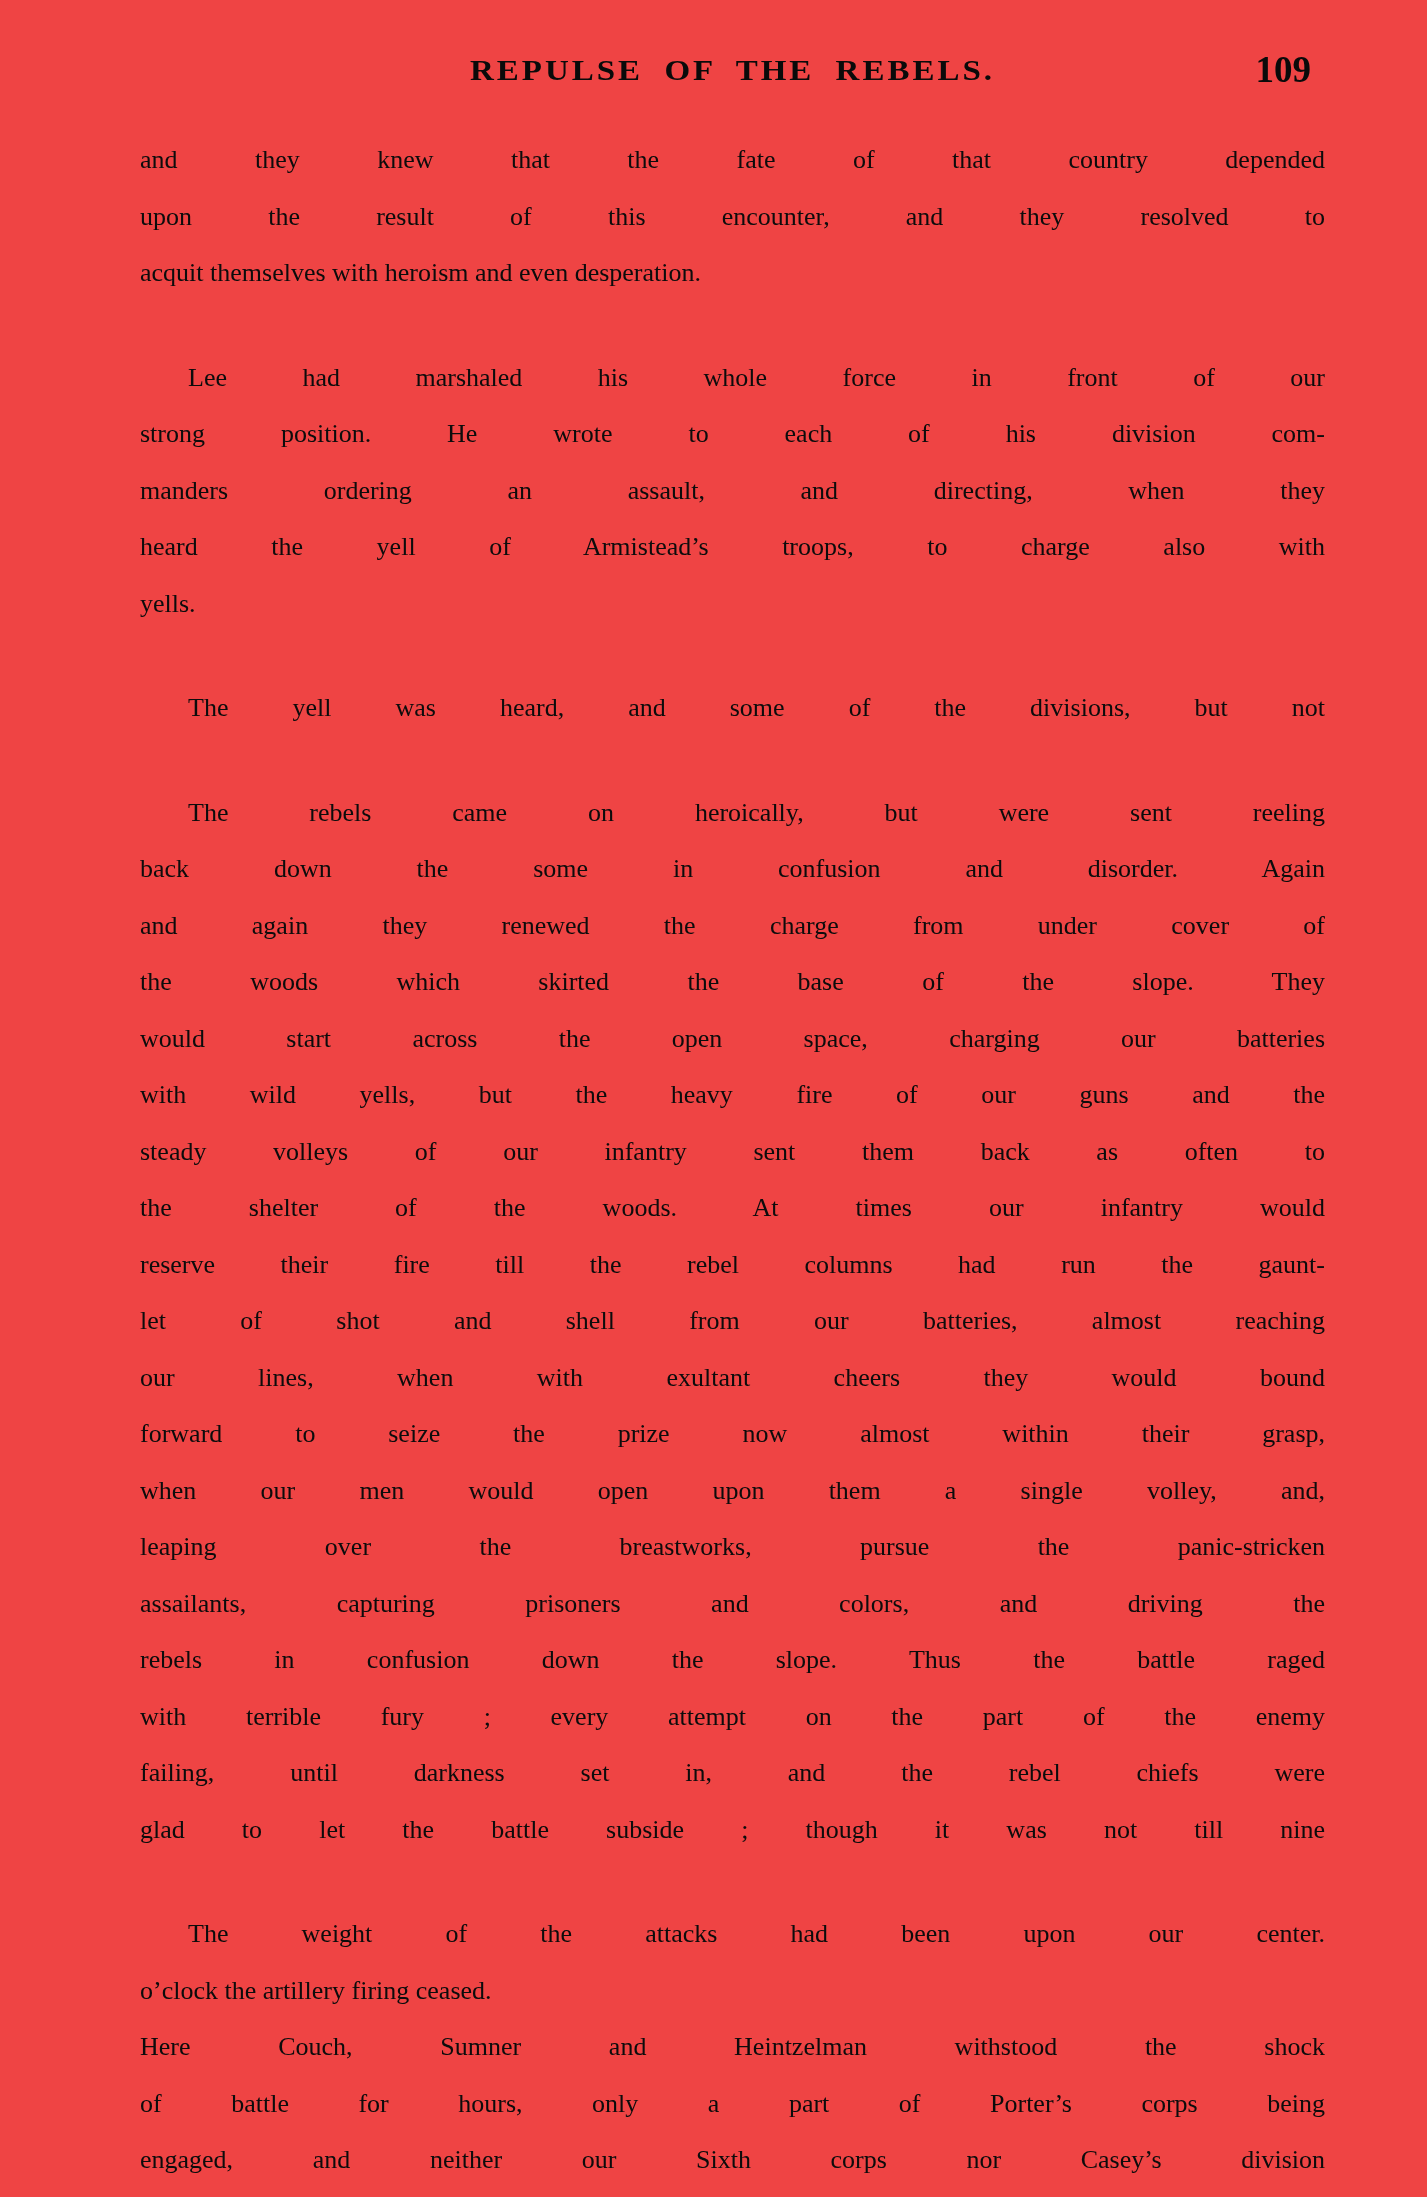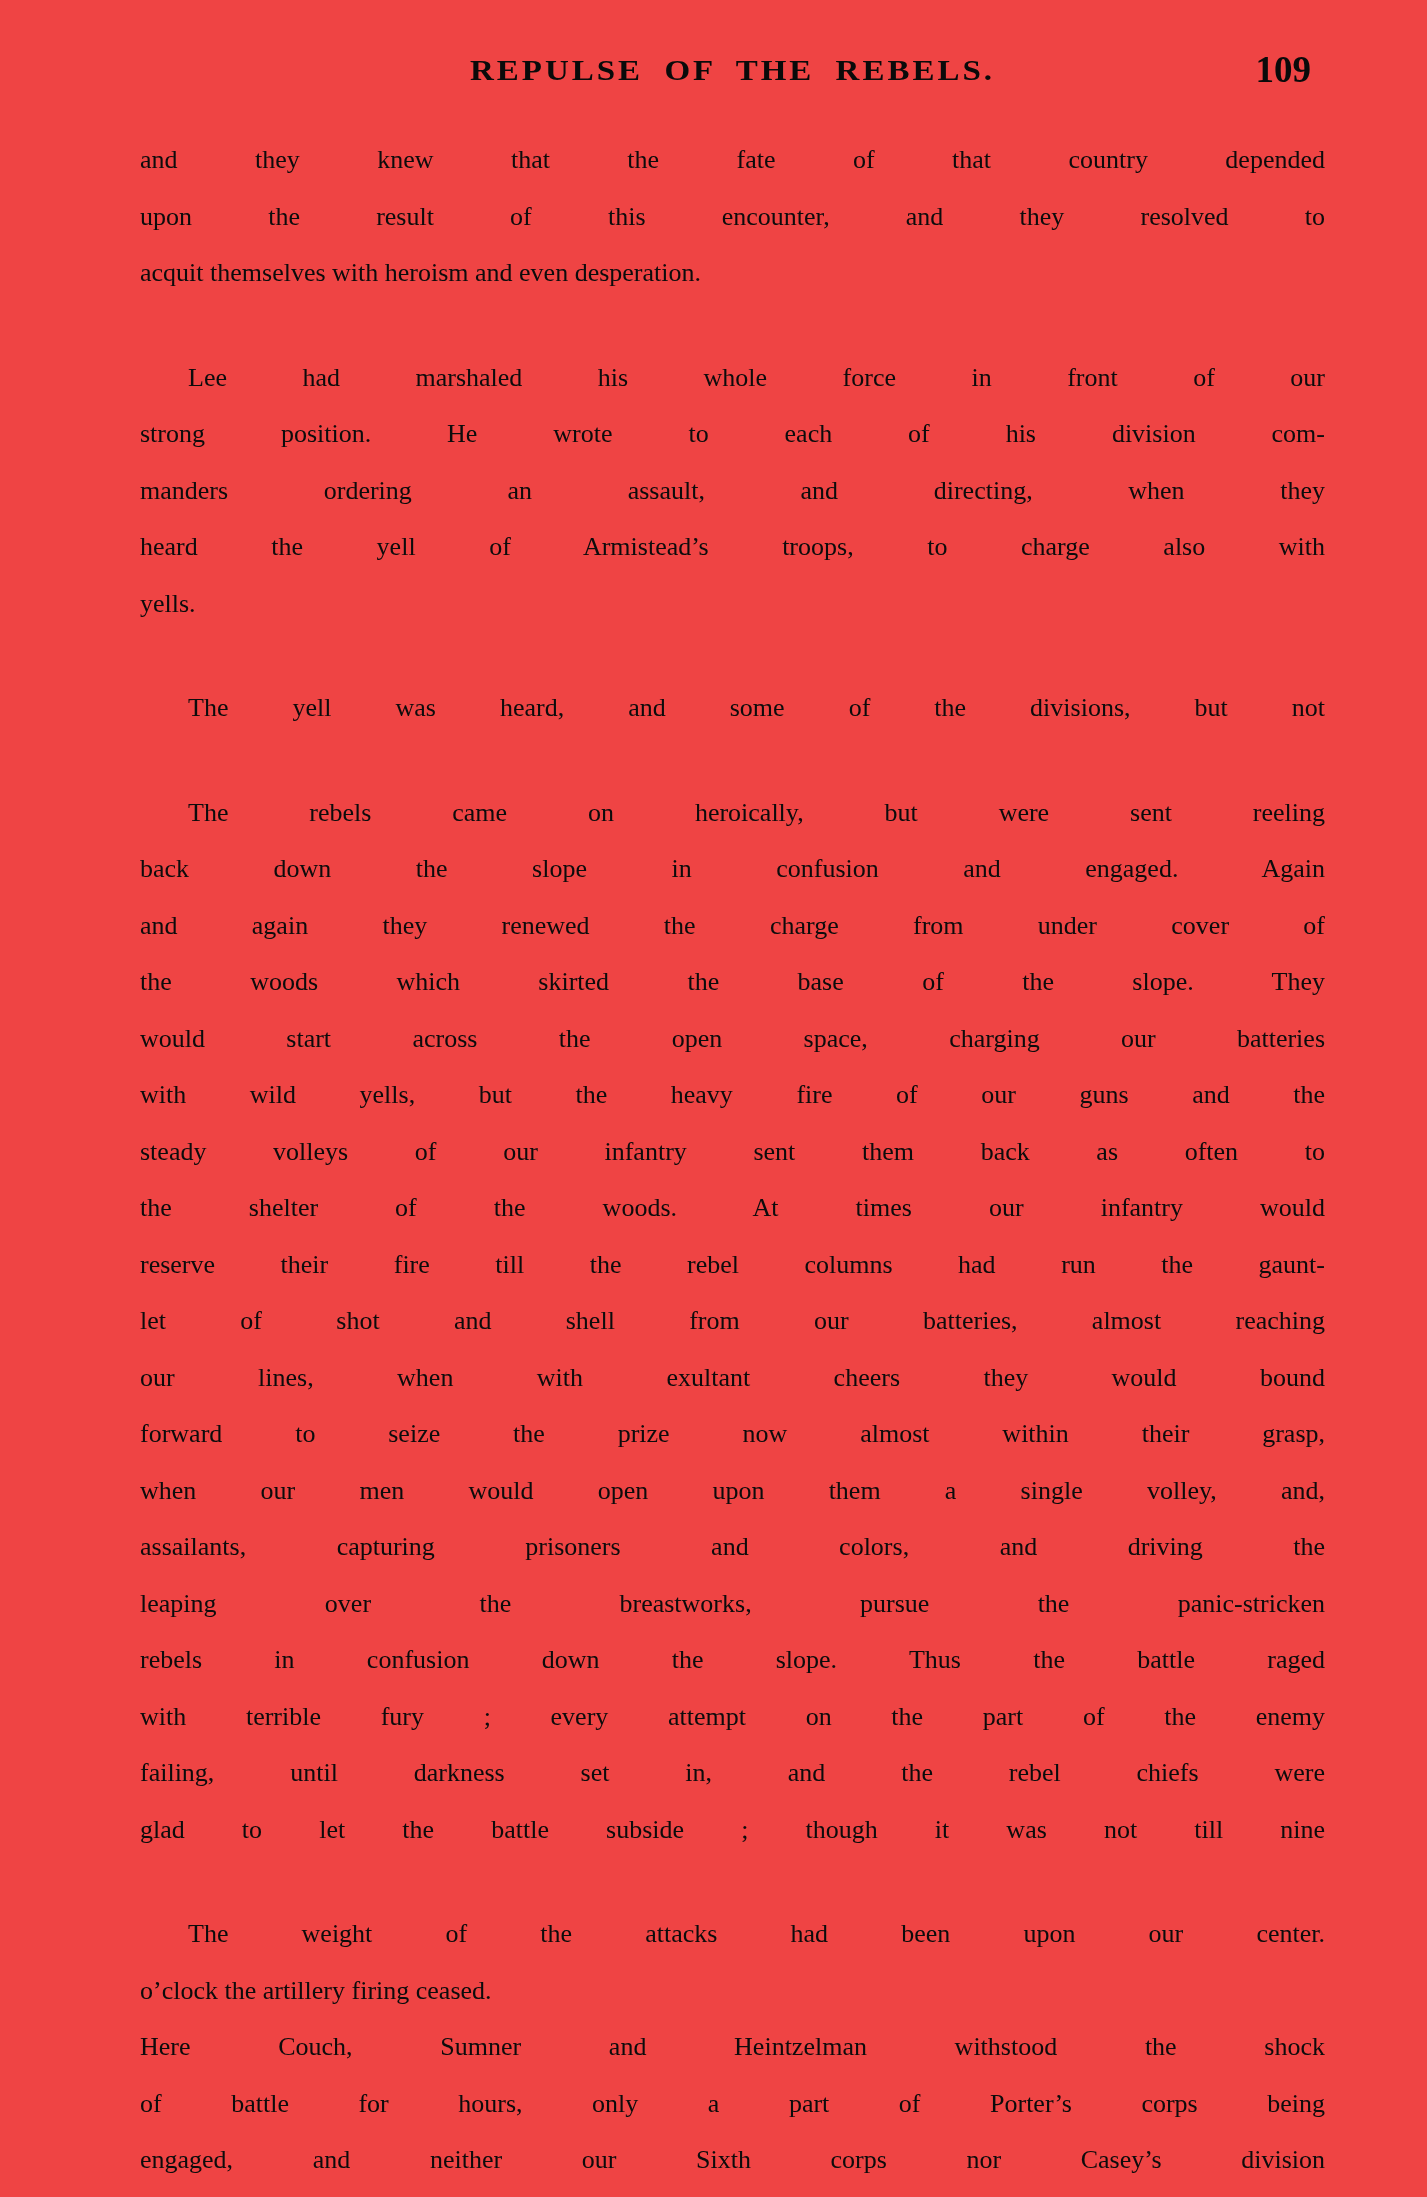--- a/index.html
+++ b/index.html
@@ -78,34 +78,34 @@
       <div class="line">and they knew that the fate of that country depended</div>
       <div class="line">upon the result of this encounter, and they resolved to</div>
       <div class="line last">acquit themselves with heroism and even desperation.</div>
       <div class="line indent">Lee had marshaled his whole force in front of our</div>
       <div class="line">strong position. He wrote to each of his division com-</div>
       <div class="line">manders ordering an assault, and directing, when they</div>
       <div class="line">heard the yell of Armistead’s troops, to charge also with</div>
       <div class="line last">yells.</div>
       <div class="line indent">The yell was heard, and some of the divisions, but not</div>
       <div class="line indent">The rebels came on heroically, but were sent reeling</div>
-      <div class="line">back down the slope in confusion and engaged. Again</div>
+      <div class="line">back down the some in confusion and disorder. Again</div>
       <div class="line">and again they renewed the charge from under cover of</div>
       <div class="line">the woods which skirted the base of the slope. They</div>
       <div class="line">would start across the open space, charging our batteries</div>
       <div class="line">with wild yells, but the heavy fire of our guns and the</div>
       <div class="line">steady volleys of our infantry sent them back as often to</div>
       <div class="line">the shelter of the woods. At times our infantry would</div>
       <div class="line">reserve their fire till the rebel columns had run the gaunt-</div>
       <div class="line">let of shot and shell from our batteries, almost reaching</div>
       <div class="line">our lines, when with exultant cheers they would bound</div>
       <div class="line">forward to seize the prize now almost within their grasp,</div>
       <div class="line">when our men would open upon them a single volley, and,</div>
+      <div class="line">leaping over the breastworks, pursue the panic-stricken</div>
       <div class="line">assailants, capturing prisoners and colors, and driving the</div>
-      <div class="line">leaping over the breastworks, pursue the panic-stricken</div>
       <div class="line">rebels in confusion down the slope. Thus the battle raged</div>
       <div class="line">with terrible fury ; every attempt on the part of the enemy</div>
       <div class="line">failing, until darkness set in, and the rebel chiefs were</div>
       <div class="line">glad to let the battle subside ; though it was not till nine</div>
       <div class="line indent">The weight of the attacks had been upon our center.</div>
       <div class="line last">o’clock the artillery firing ceased.</div>
       <div class="line">Here Couch, Sumner and Heintzelman withstood the shock</div>
       <div class="line">of battle for hours, only a part of Porter’s corps being</div>
       <div class="line">engaged, and neither our Sixth corps nor Casey’s division</div>
       <div class="line last">of Keyes’ corps being actively in the fight.</div>

